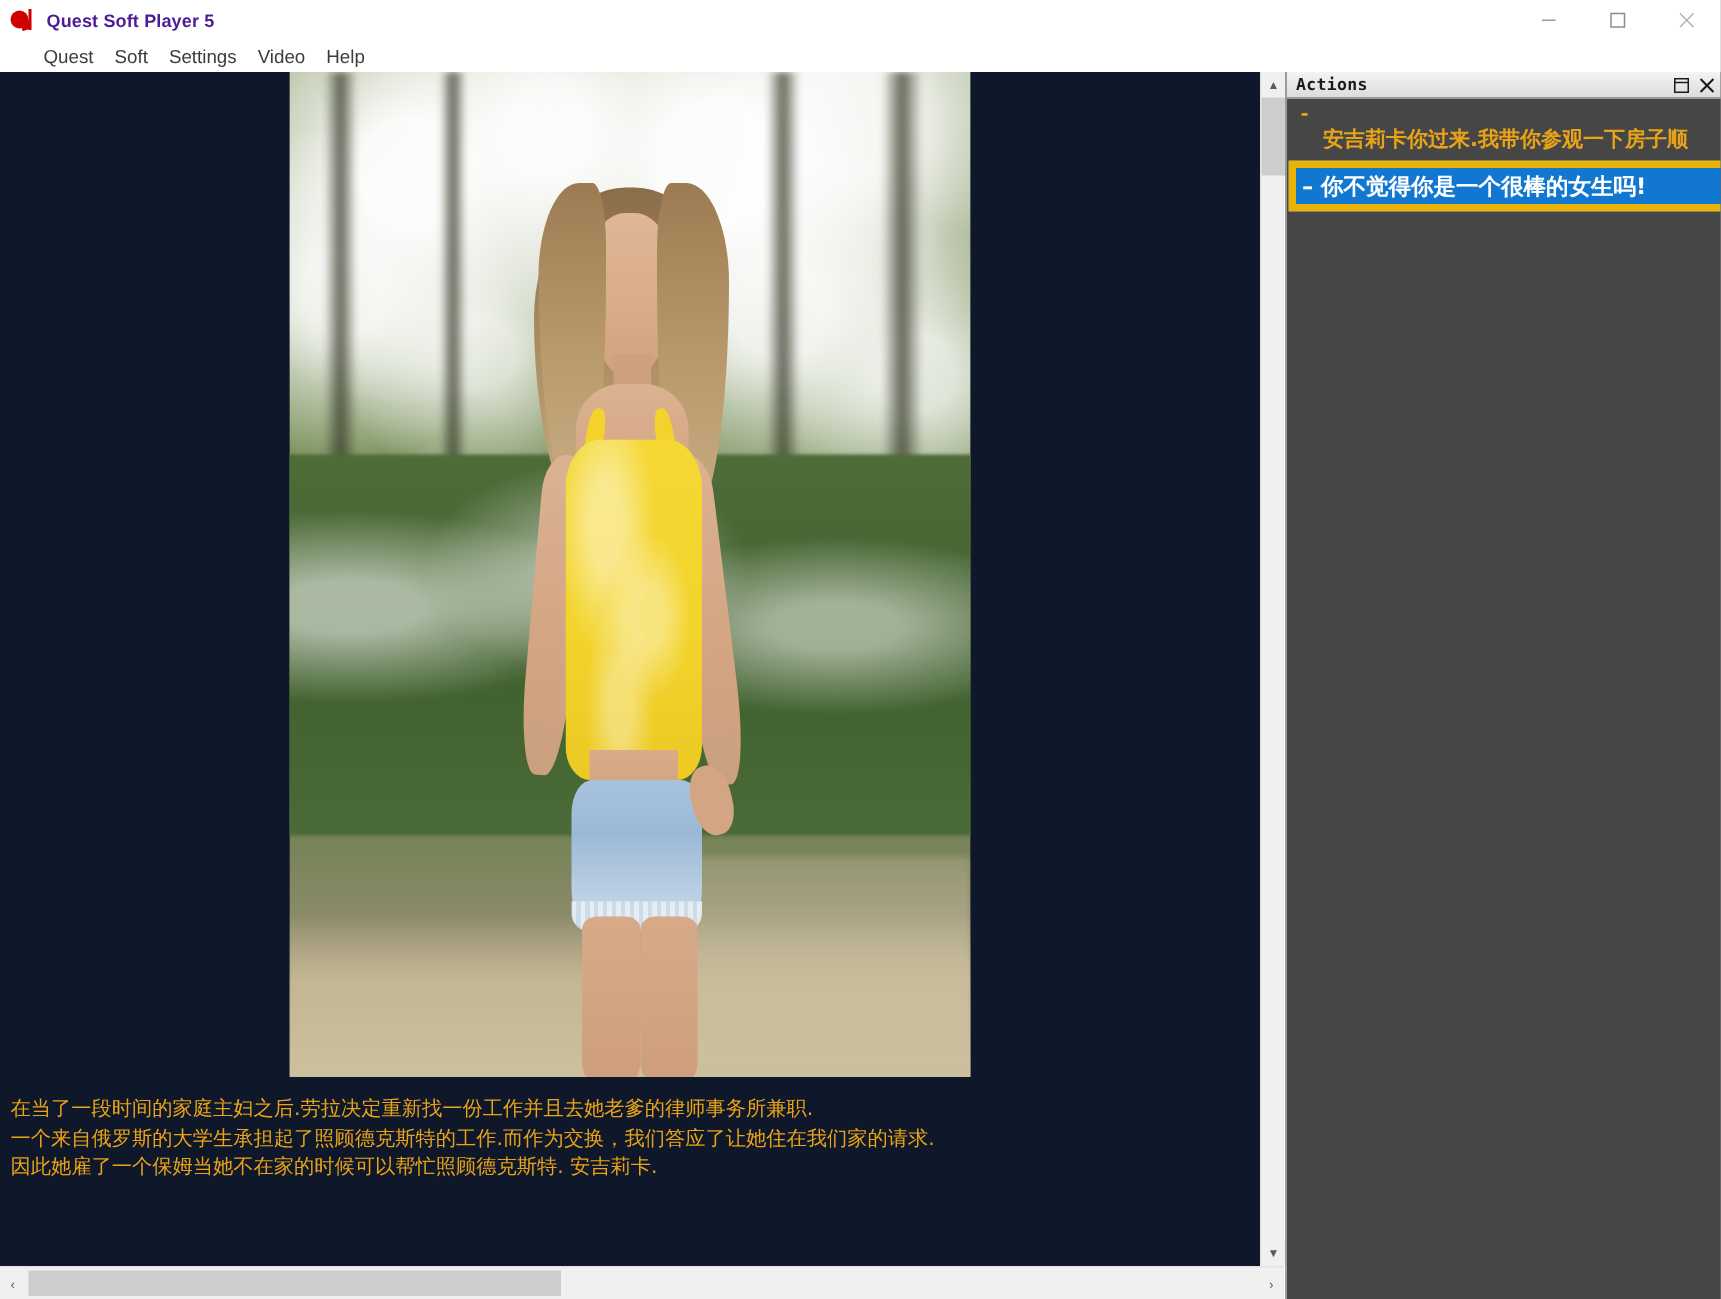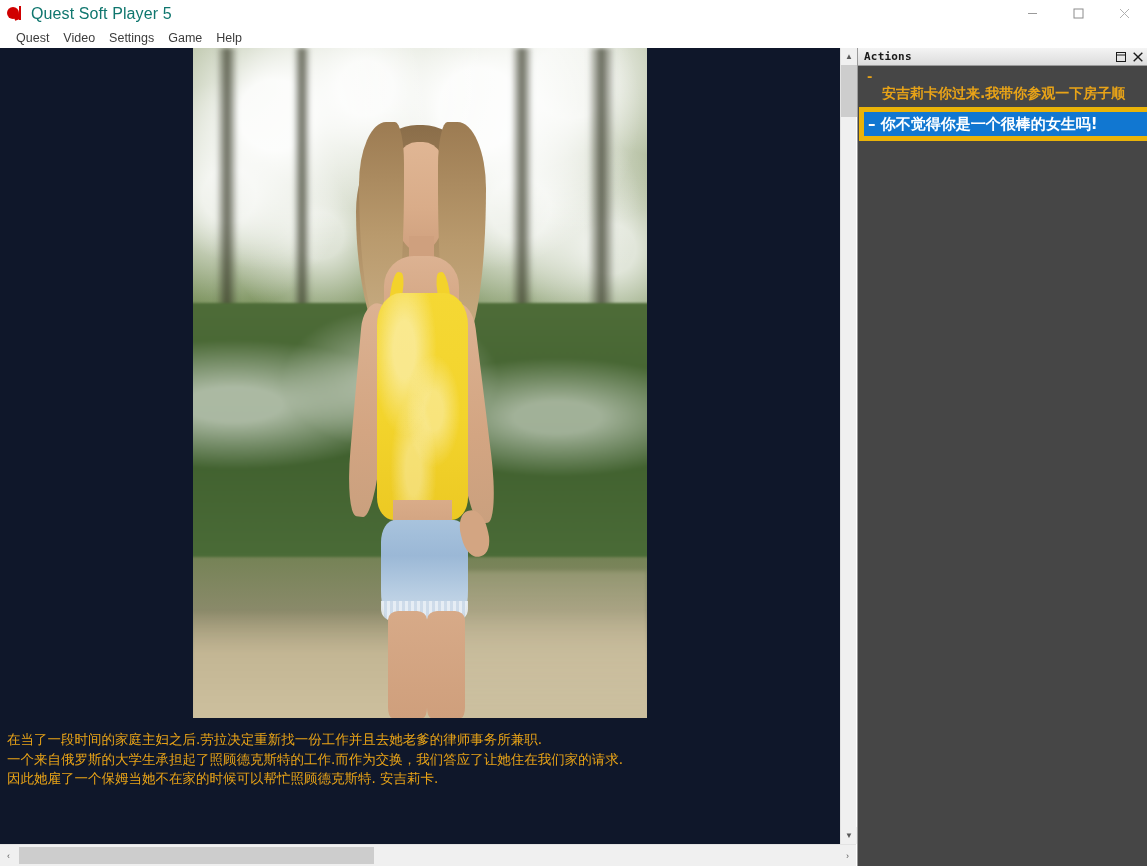--- a/index.html
+++ b/index.html
@@ -49,23 +49,24 @@
     background: #d00000;
     transform: rotate(-20deg);
   }
   .app-icon .q-bar {
     position: absolute;
     left: 12px; top: 0px;
     width: 2px; height: 14px;
     background: #d00000;
   }
   .app-title {
-    font-size: 16px;
-    color: #0f766e;
+    font-size: 12px;
+    color: #4c1d95;
     letter-spacing: 0.1px;
+    font-weight: bold;
   }
   .win-controls {
     position: absolute;
     right: 0; top: 0;
     height: 27px;
     display: flex;
   }
   .win-btn {
     width: 46px; height: 27px;
     display: flex;
@@ -78,21 +79,21 @@
   .win-btn svg { display: block; }
 
   
   .menubar {
     position: absolute;
     left: 0; top: 27px;
     width: 1147px; height: 21px;
     background: #ffffff;
     display: flex;
     align-items: center;
-    padding-left: 9px;
+    padding-left: 22px;
     box-sizing: border-box;
   }
   .menu-item {
     font-size: 12.5px;
     color: #3c3c3c;
     padding: 2px 7px;
     cursor: default;
     white-space: nowrap;
   }
 
@@ -456,23 +457,23 @@
         <svg width="11" height="11" viewBox="0 0 11 11">
             <line x1="1" y1="1" x2="10" y2="10" stroke="#b0b0b0" stroke-width="1"></line>
             <line x1="10" y1="1" x2="1" y2="10" stroke="#b0b0b0" stroke-width="1"></line>
           </svg>
       </div>
     </div>
   </div>
 
   <div class="menubar">
     <div class="menu-item">Quest</div>
+    <div class="menu-item">Soft</div>
+    <div class="menu-item">Settings</div>
     <div class="menu-item">Video</div>
-    <div class="menu-item">Settings</div>
-    <div class="menu-item">Game</div>
     <div class="menu-item">Help</div>
   </div>
 
   <div class="main-pane">
     <div class="main-scroll-inner">
 
       <div class="game-image-wrap">
         <div class="game-image">
           <div class="ph-sky"></div>
           <div class="ph-trunk" style="left:5%; width:5%;"></div>

